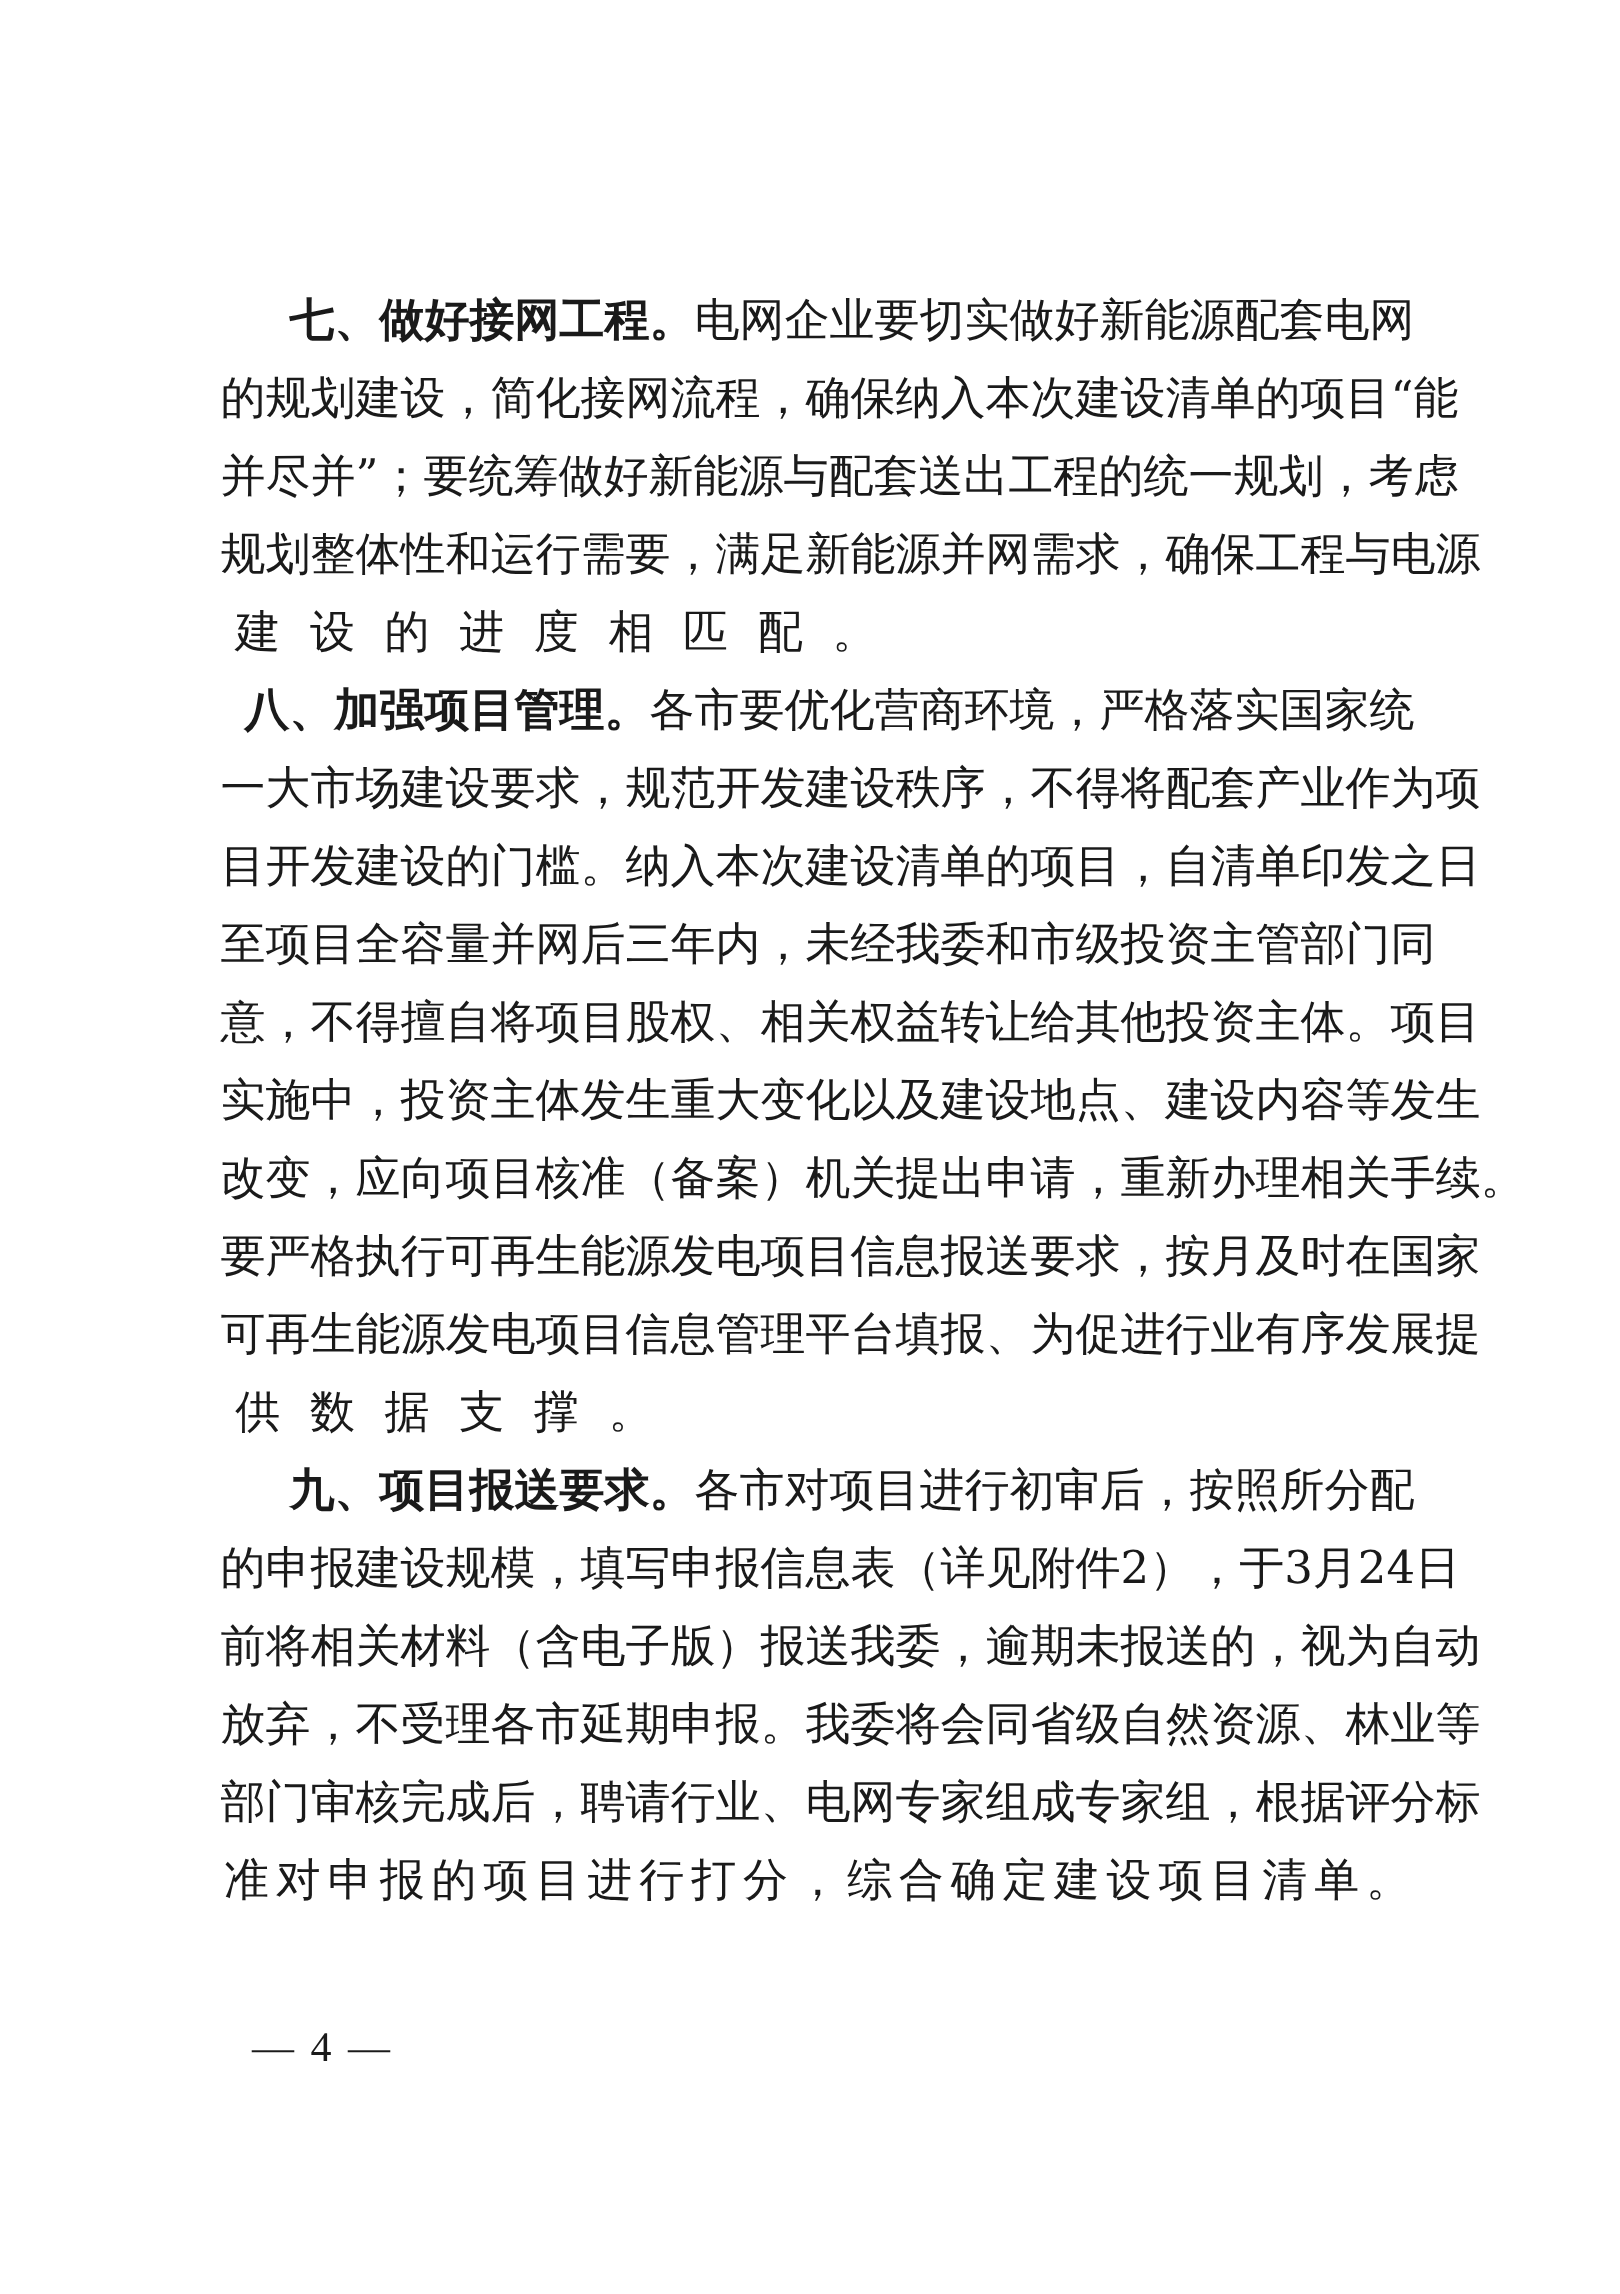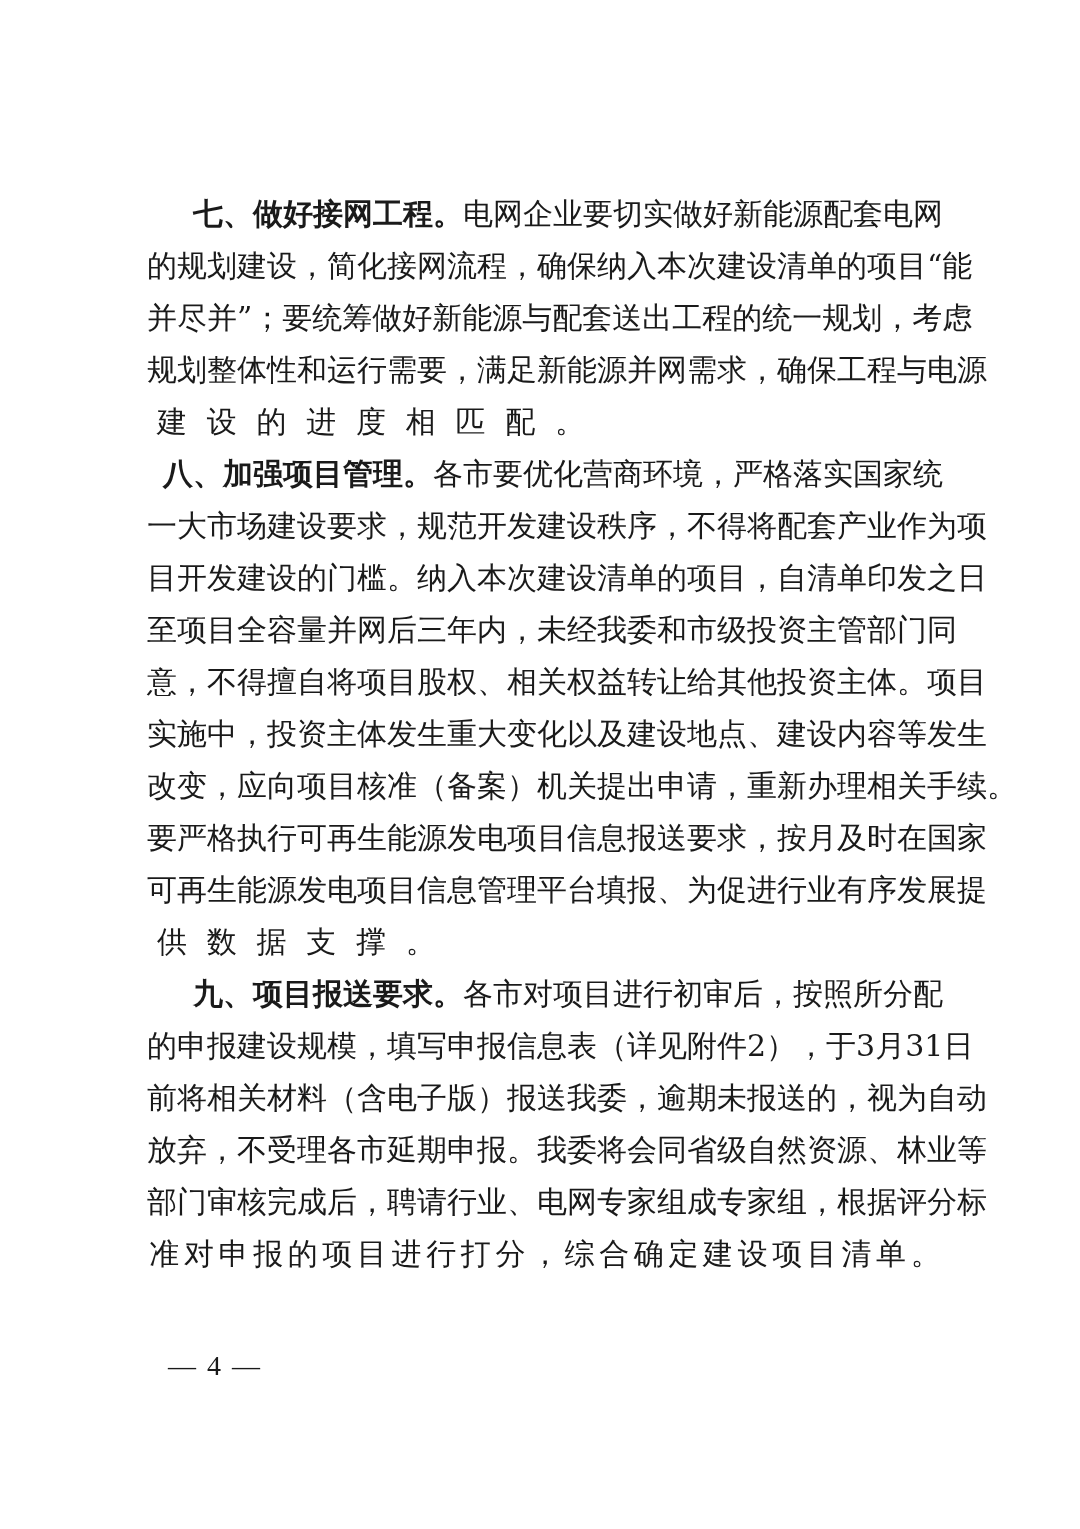--- a/index.html
+++ b/index.html
@@ -534,21 +534,21 @@
           <span class="ch">详</span>
           <span class="ch">见</span>
           <span class="ch">附</span>
           <span class="ch">件</span>
           <span class="ch latin">2</span>
           <span class="ch">）</span>
           <span class="ch">，</span>
           <span class="ch">于</span>
           <span class="ch latin">3</span>
           <span class="ch">月</span>
-          <span class="ch latin">31</span>
+          <span class="ch latin">24</span>
           <span class="ch">日</span>
         </div>
         <div class="line">
           <span class="ch">前</span>
           <span class="ch">将</span>
           <span class="ch">相</span>
           <span class="ch">关</span>
           <span class="ch">材</span>
           <span class="ch">料</span>
           <span class="ch">（</span>

